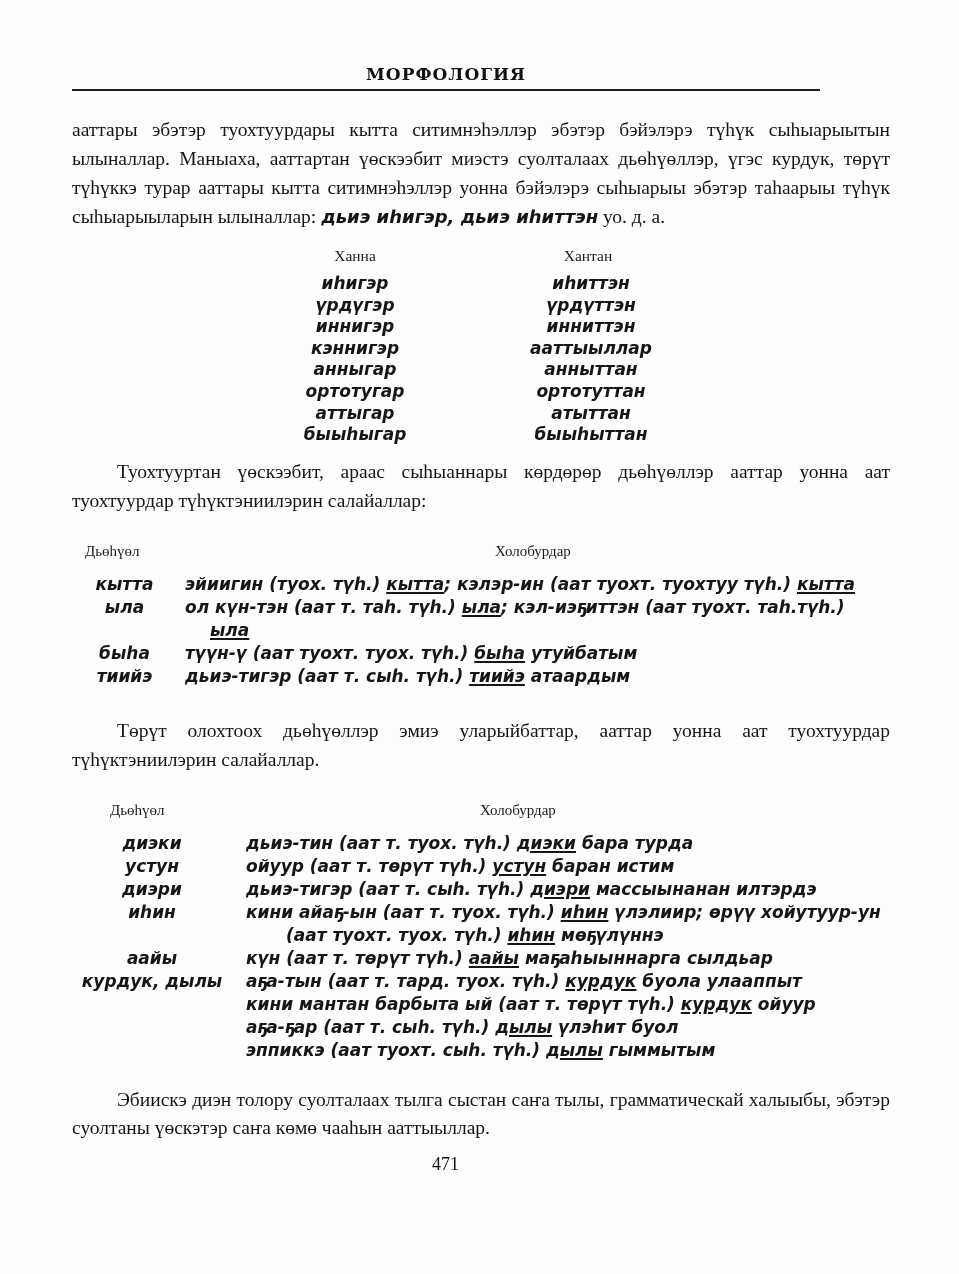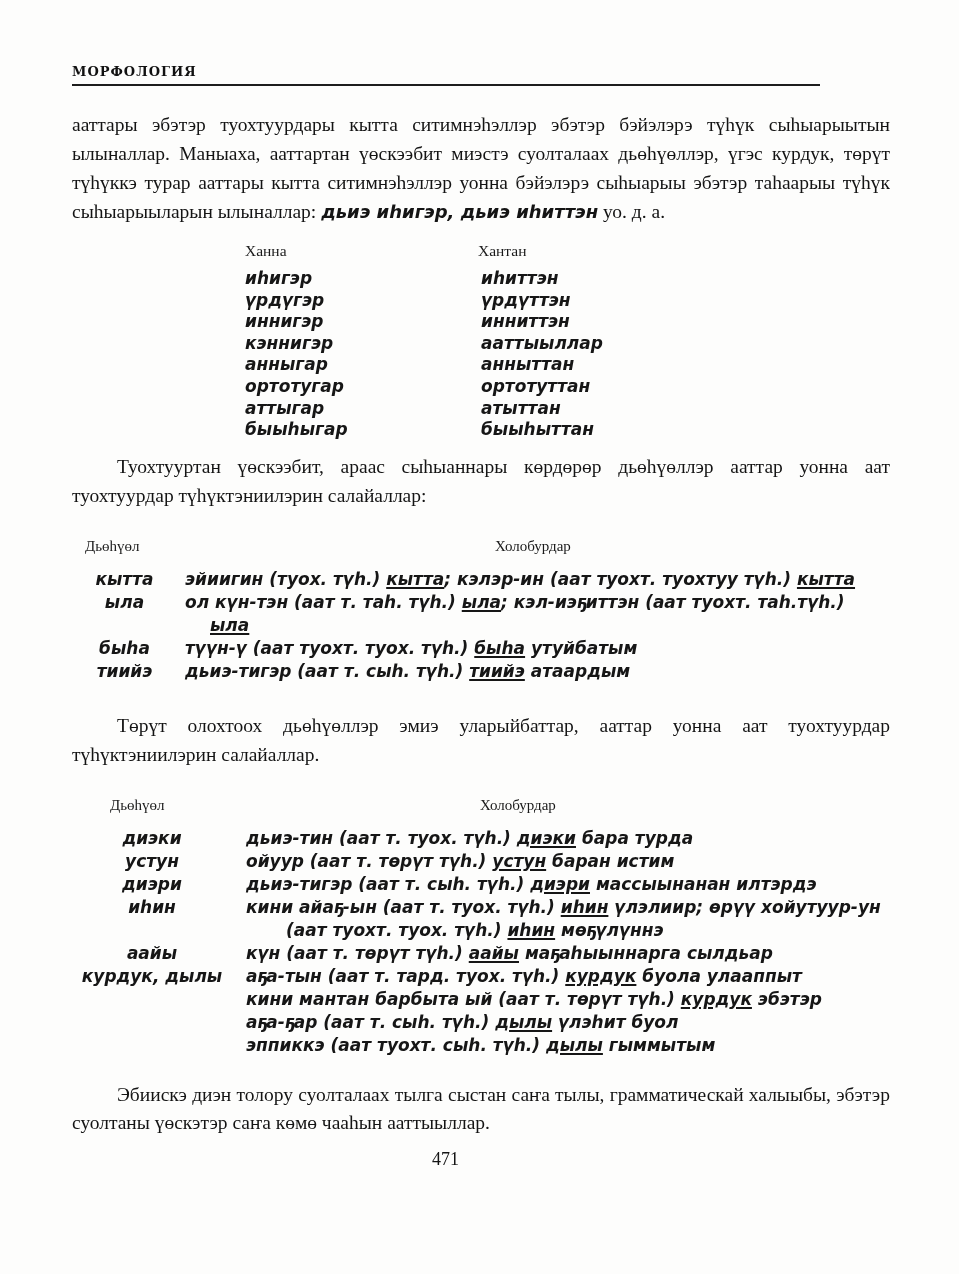--- a/index.html
+++ b/index.html
@@ -8,24 +8,24 @@
     width:959px; height:1274px;
     box-sizing:border-box;
     background:#fdfdfc;
     color:#161616;
     padding:64px 69px 0 72px;
     font-family:"Liberation Serif", serif;
     overflow:hidden;
   }
   .running-head {
     width:748px;
-    text-align:left;
+    text-align:center;
     font-family:"DejaVu Serif", serif;
     font-weight:bold;
-    font-size:13px;
+    font-size:17px;
     letter-spacing:1px;
     color:#111;
   }
   .head-rule {
     width:748px;
     border-bottom:2.5px solid #1d1d1d;
     margin-top:5px;
   }
   .para {
     margin:0;
@@ -44,21 +44,21 @@
     font-family:"DejaVu Sans", sans-serif;
     font-style:italic;
     font-weight:bold;
   }
   .inline-ex { font-size:18px; }
 
   
   .case-table { margin-top:16px; margin-left:173px; }
   .ct-head { display:flex; gap:13px; font-size:15.5px; margin-bottom:8px; color:#1a1a1a; }
   .ct-head .ct-cell { font-family:"Liberation Serif", serif; }
-  .ct-cell { width:220px; }
+  .ct-cell { width:220px; text-align:center; }
   .ct-row { display:flex; gap:16px; }
   .ct-row .ct-cell { font-size:17px; line-height:21.6px; }
 
   
   .ex-table { margin-top:28px; }
   .ex-head { position:relative; height:22px; font-size:15px; margin-bottom:8px; color:#1a1a1a; }
   .t1 .ex-head .h1 { margin-left:13px; }
   .t2 .ex-head .h1 { margin-left:38px; }
   .t1 .ex-head .h2 { position:absolute; left:423px; top:0; }
   .t2 .ex-head .h2 { position:absolute; left:408px; top:0; }
@@ -211,21 +211,21 @@
         <div class="ex-row">
           <div class="ex-term script">аайы</div>
           <div class="ex-body">
             <div class="ex-line script"><span>күн (аат т. төрүт түһ.) </span><span class="u">аайы</span><span> маҕаһыыннарга сылдьар</span></div>
           </div>
         </div>
         <div class="ex-row">
           <div class="ex-term script">курдук, дылы</div>
           <div class="ex-body">
             <div class="ex-line script"><span>аҕа-тын (аат т. тард. туох. түһ.) </span><span class="u">курдук</span><span> буола улааппыт</span></div>
-            <div class="ex-line script"><span>кини мантан барбыта ый (аат т. төрүт түһ.) </span><span class="u">курдук</span><span> эбэтэр</span></div>
+            <div class="ex-line script"><span>кини мантан барбыта ый (аат т. төрүт түһ.) </span><span class="u">курдук</span><span> ойуур</span></div>
             <div class="ex-line script"><span>аҕа-ҕар (аат т. сыһ. түһ.) </span><span class="u">дылы</span><span> үлэһит буол</span></div>
             <div class="ex-line script"><span>эппиккэ (аат туохт. сыһ. түһ.) </span><span class="u">дылы</span><span> гыммытым</span></div>
           </div>
         </div>
       </div>
   </div>
 
 
   <p class="para p-indent mt-section">Эбиискэ диэн толору суолталаах тылга сыстан саҥа тылы, грамматическай халыыбы, эбэтэр суолтаны үөскэтэр саҥа көмө чааһын ааттыыллар.</p>
 

